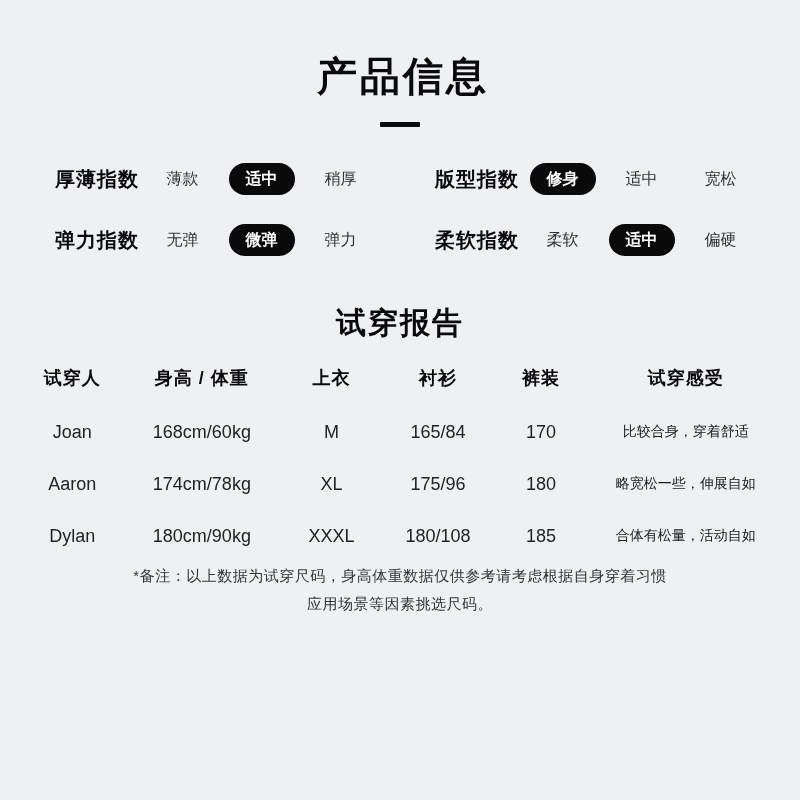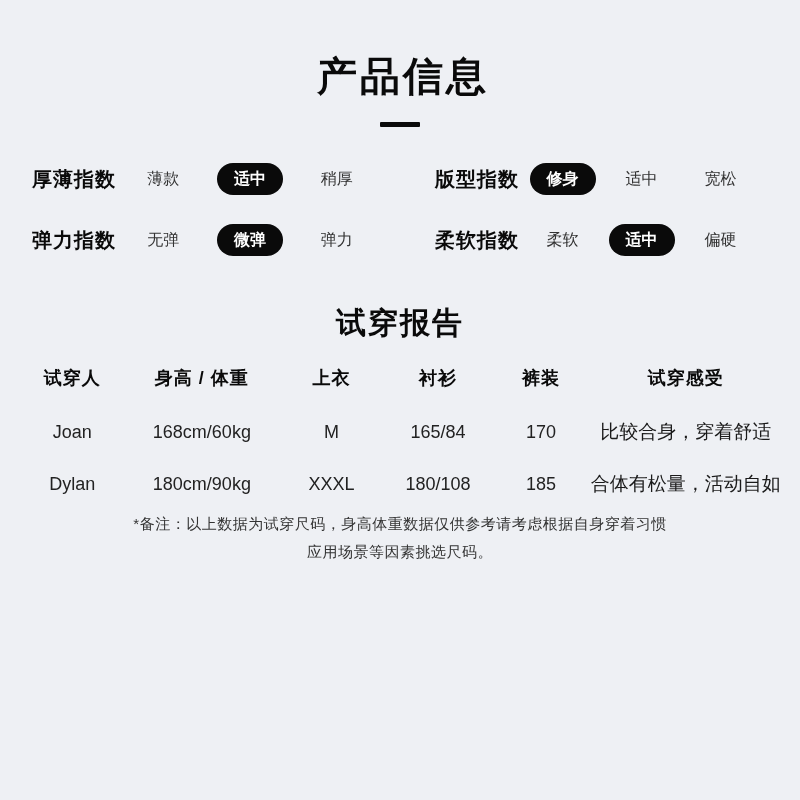--- a/index.html
+++ b/index.html
@@ -24,21 +24,21 @@
   }
 
   
   .index-grid {
     margin-top: 36px;
     display: grid;
     grid-template-columns: 400px 400px;
     row-gap: 29px;
   }
   .index-row { display: flex; align-items: center; height: 32px; }
-  .index-row.left  { padding-left: 32px; padding-right: 20px; }
+  .index-row.left  { padding-left: 55px; padding-right: 20px; }
   .index-row.right { padding-left: 35px; padding-right: 40px; }
   .index-label {
     font-size: 20px; font-weight: bold; color: #0a0a0a;
     width: 88px; flex: 0 0 88px; letter-spacing: 1px;
   }
   .index-options { flex: 1; display: flex; }
   .opt {
     flex: 1; text-align: center; font-size: 16px; color: #333;
     line-height: 32px; white-space: nowrap;
   }
@@ -64,21 +64,21 @@
     font-size: 18px; font-weight: bold; color: #0a0a0a;
     text-align: center; height: 42px; padding-bottom: 14px;
     letter-spacing: 1px; vertical-align: middle;
   }
   td {
     font-size: 18px; color: #222; text-align: center;
     height: 52px; vertical-align: middle; white-space: nowrap;
   }
   col.c1 { width: 14%; } col.c2 { width: 20%; } col.c3 { width: 14%; }
   col.c4 { width: 14%; } col.c5 { width: 13%; } col.c6 { width: 25%; }
-  td.feedback { font-size: 19px; font-weight: 500; color: #1a1a1a; }
+  td.feedback { font-size: 14px; font-weight: 500; color: #1a1a1a; }
 
   
   .note {
     text-align: center;
     font-size: 15px; color: #333; line-height: 28px; letter-spacing: 0.5px;
   }
 </style>
 </head>
 <body>
 
@@ -175,20 +175,28 @@
       <tbody>
           <tr>
             <td>Joan</td>
             <td>168cm/60kg</td>
             <td>M</td>
             <td>165/84</td>
             <td>170</td>
             <td class="feedback">比较合身，穿着舒适</td>
           </tr>
           <tr>
+            <td>Aaron</td>
+            <td>174cm/78kg</td>
+            <td>XL</td>
+            <td>175/96</td>
+            <td>180</td>
+            <td class="feedback">略宽松一些，伸展自如</td>
+          </tr>
+          <tr>
             <td>Dylan</td>
             <td>180cm/90kg</td>
             <td>XXXL</td>
             <td>180/108</td>
             <td>185</td>
             <td class="feedback">合体有松量，活动自如</td>
           </tr>
         </tbody>
     </table>
   </div>

